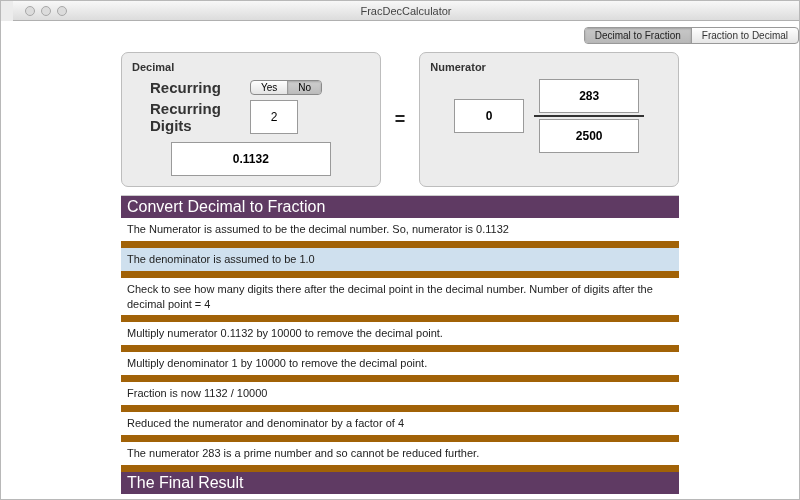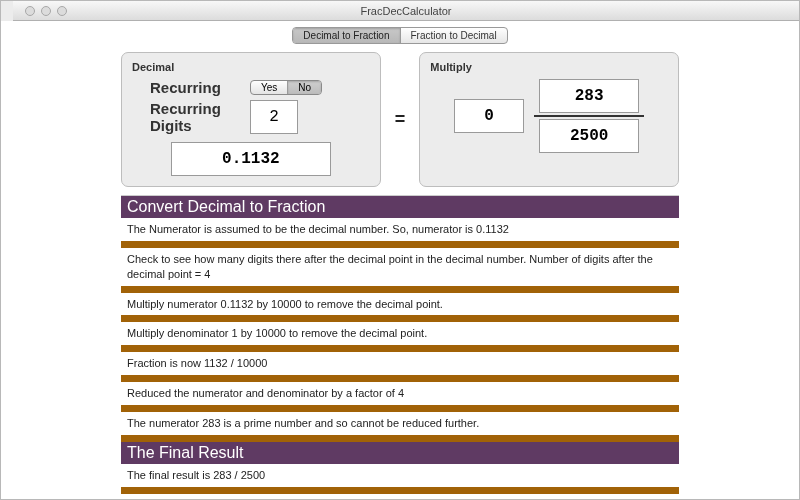--- a/index.html
+++ b/index.html
@@ -50,21 +50,21 @@
     .content {
       flex: 1;
       background: #fff;
       margin: 0;
       overflow: hidden;
       display: flex;
       flex-direction: column;
     }
     .tabbar {
       display: flex;
-      justify-content: center;
+      justify-content: flex-end;
       margin-top: 6px;
     }
     .tabs {
       display: flex;
       border: 1px solid #999;
       border-radius: 4px;
       overflow: hidden;
       background: linear-gradient(#fefefe,#e6e6e6);
     }
     .tab {
@@ -128,24 +128,24 @@
       border-right: 1px solid #9a9a9a;
     }
     .seg span:last-child { border-right: none; }
     .seg span.active {
       background: linear-gradient(#cfcfcf,#bcbcbc);
       box-shadow: inset 0 1px 2px rgba(0,0,0,0.2);
     }
     input.textfield, .textfield {
       border: 1px solid #9a9a9a;
       background: #fff;
-      font-family: Liberation Mono, monospace;
+      font-family: Liberation Sans, sans-serif;
       text-align: center;
       padding: 16px 4px;
-      font-size: 16px;
+      font-size: 12px;
     }
     .small { width: 48px; height: 18px; }
     .big {
       width: 160px;
       height: 24px;
       font-size: 15px;
       font-weight: bold;
       margin: 8px auto 0 auto;
       display: block;
     }
@@ -229,36 +229,37 @@
         <div class="row" style="margin-left:18px;">
           <div class="lbl">Recurring Digits</div>
           <input class="textfield small" value="2" style="">
         </div>
         <input class="textfield big" value="0.1132" style="">
       </div>
 
       <div class="eqcol">=</div>
 
       <div class="panel">
-        <div class="panel-title">Multiply</div>
+        <div class="panel-title">Numerator</div>
         <div class="fracbox">
           <input class="textfield whole" value="0" style="">
           <div class="stack">
             <input class="textfield num" value="283" style="">
             <div class="fracline"></div>
             <input class="textfield den" value="2500" style="">
           </div>
         </div>
       </div>
 
     </div>
 
     <div class="steps">
       <div class="head">Convert Decimal to Fraction</div>
       <div class="steprow">The Numerator is assumed to be the decimal number.  So, numerator is 0.1132</div>
+      <div class="steprow hl">The denominator is assumed to be 1.0</div>
       <div class="steprow">Check to see how many digits there after the decimal point in the decimal number. Number of digits after the decimal point = 4</div>
       <div class="steprow">Multiply numerator 0.1132 by 10000 to remove the decimal point.</div>
       <div class="steprow">Multiply denominator 1 by 10000 to remove the decimal point.</div>
       <div class="steprow">Fraction is now 1132 / 10000</div>
 
       <div class="steprow">Reduced the numerator and denominator by a factor of 4</div>
       <div class="steprow">The numerator 283 is a prime number and so cannot be reduced further.</div>
 
       <div class="head">The Final Result</div>
       <div class="steprow">The final result is 283 / 2500</div>

